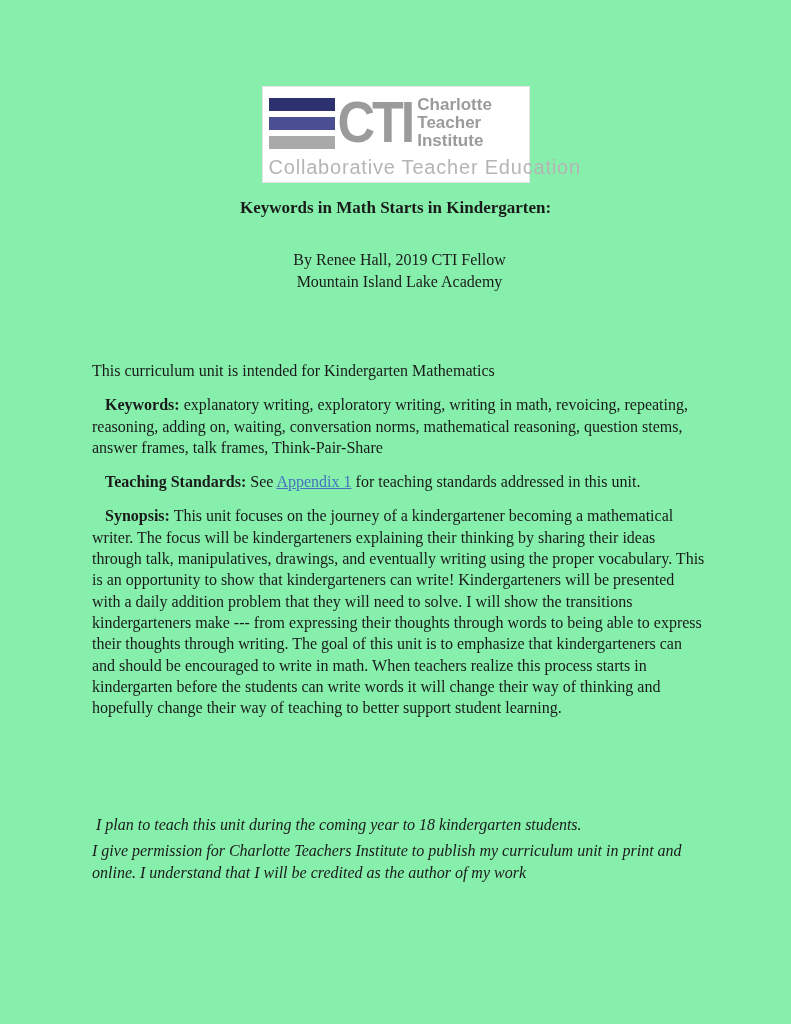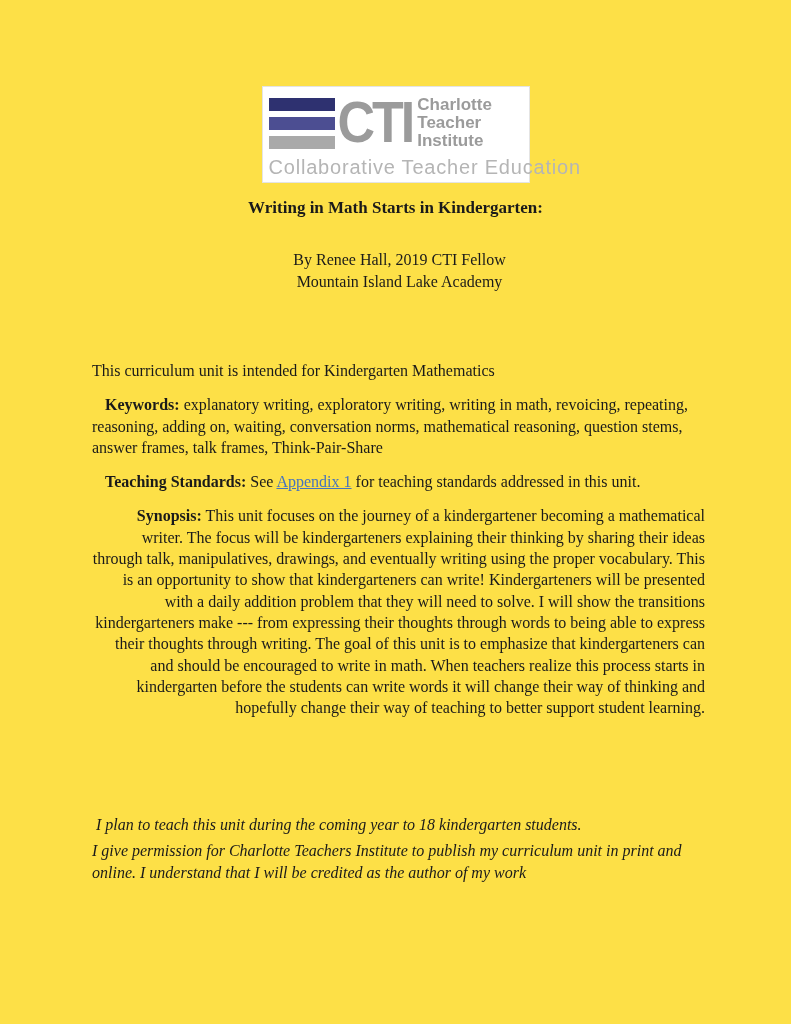--- a/index.html
+++ b/index.html
@@ -3,21 +3,21 @@
 <meta charset="utf-8">
 <style>
   * { margin: 0; padding: 0; box-sizing: border-box; }
   html, body { background: #ffffff; }
 
   .page {
     position: relative;
     width: 791px;
     height: 1024px;
     margin: 0 auto;
-    background: #fde047;
+    background: #86efac;
     font-family: "Liberation Serif", serif;
     color: #1a1a1a;
     overflow: hidden;
   }
 
   
   .logo {
     position: absolute;
     top: 86px;
     left: 50%;
@@ -93,21 +93,21 @@
   
   .body-block {
     position: absolute;
     top: 360px;
     left: 92px;
     right: 86px;
     font-size: 16px;
     line-height: 21.3px;
   }
   .body-block p { margin-bottom: 13px; }
-  .body-block p:last-child { margin-bottom: 0; text-align: right; }
+  .body-block p:last-child { margin-bottom: 0; }
   .bold { font-weight: bold; margin-left: 13px; }
   a.doc-link {
     color: #4673be;
     text-decoration: underline;
     cursor: pointer;
   }
 
   
   .footer-block {
     position: absolute;
@@ -136,21 +136,21 @@
       <div class="logo-name">
         <div>Charlotte</div>
         <div>Teacher</div>
         <div>Institute</div>
       </div>
     </div>
     <div class="logo-tagline">Collaborative Teacher Education</div>
   </div>
 
   <div class="title-block">
-    <div>Writing in Math Starts in Kindergarten:</div>
+    <div>Keywords in Math Starts in Kindergarten:</div>
   </div>
 
   <div class="byline-block">
     <div>By Renee Hall, 2019 CTI Fellow</div>
     <div>Mountain Island Lake Academy</div>
   </div>
 
   <div class="body-block">
     <p>This curriculum unit is intended for Kindergarten Mathematics</p>
 

